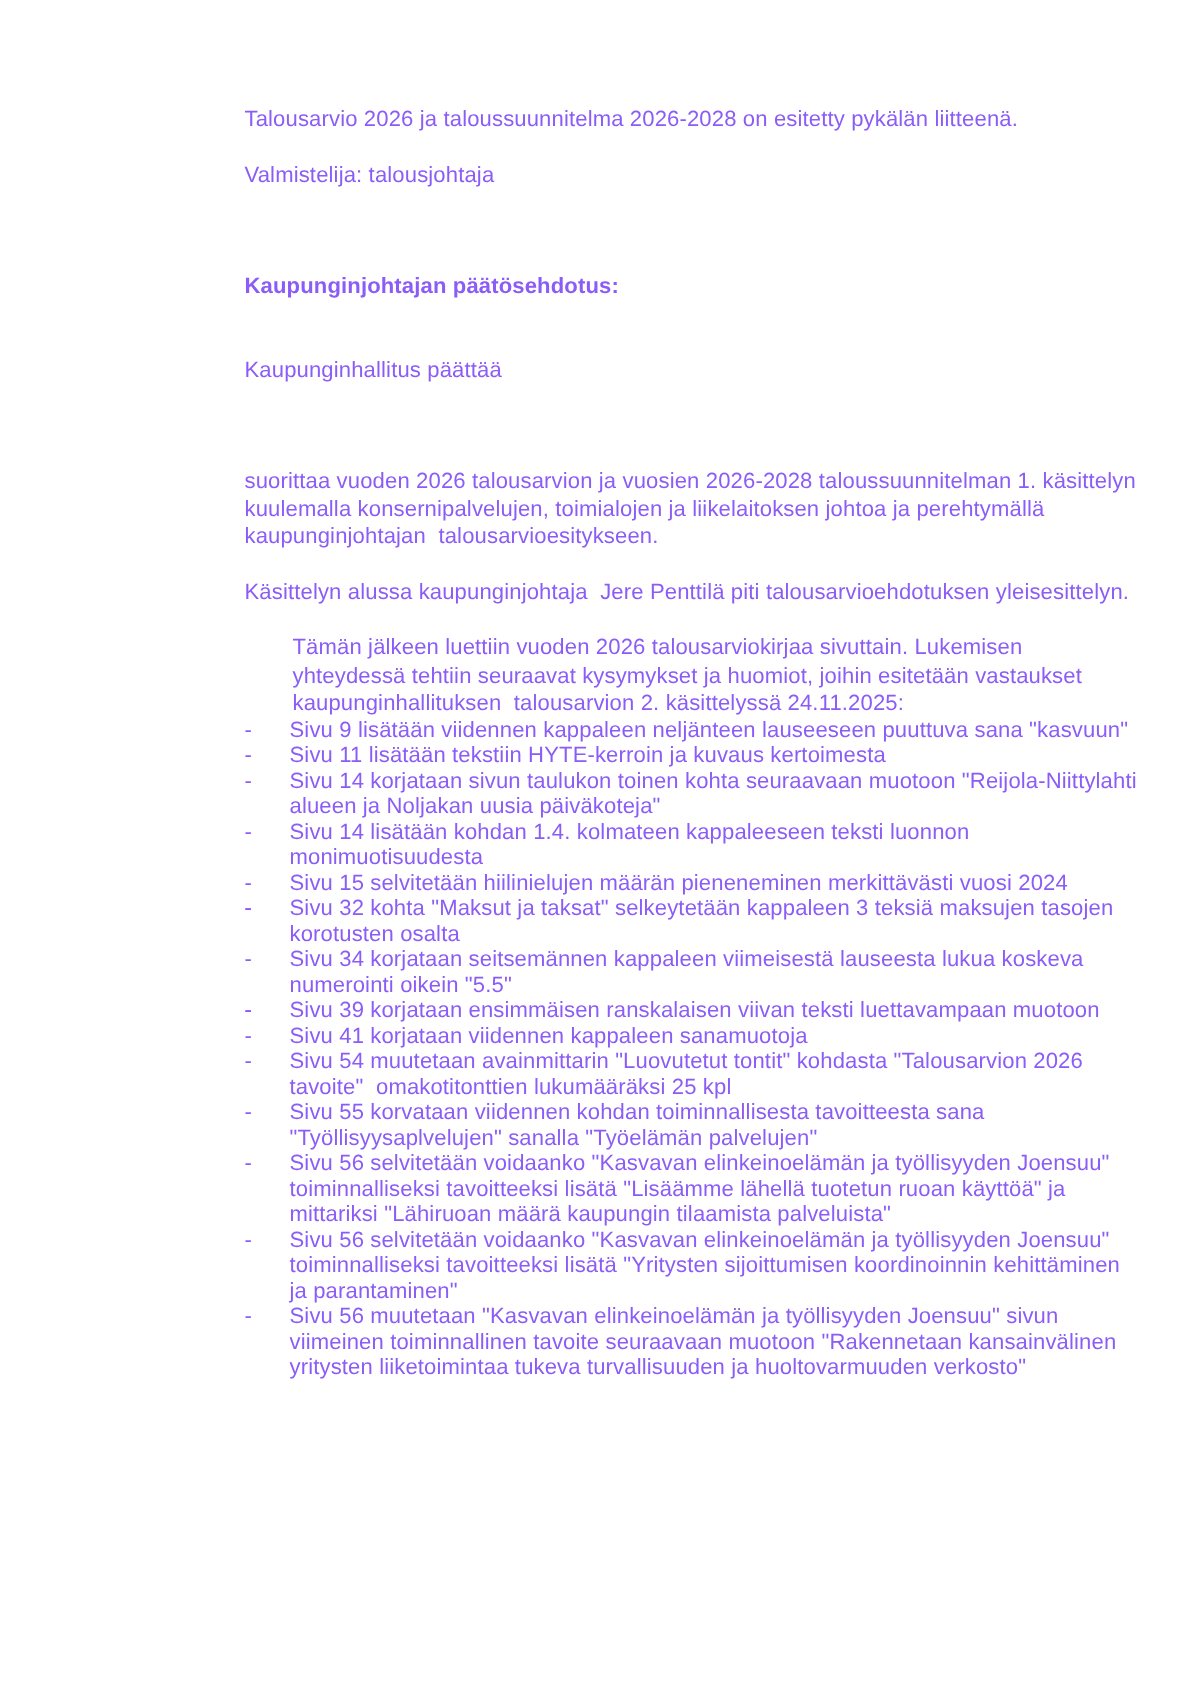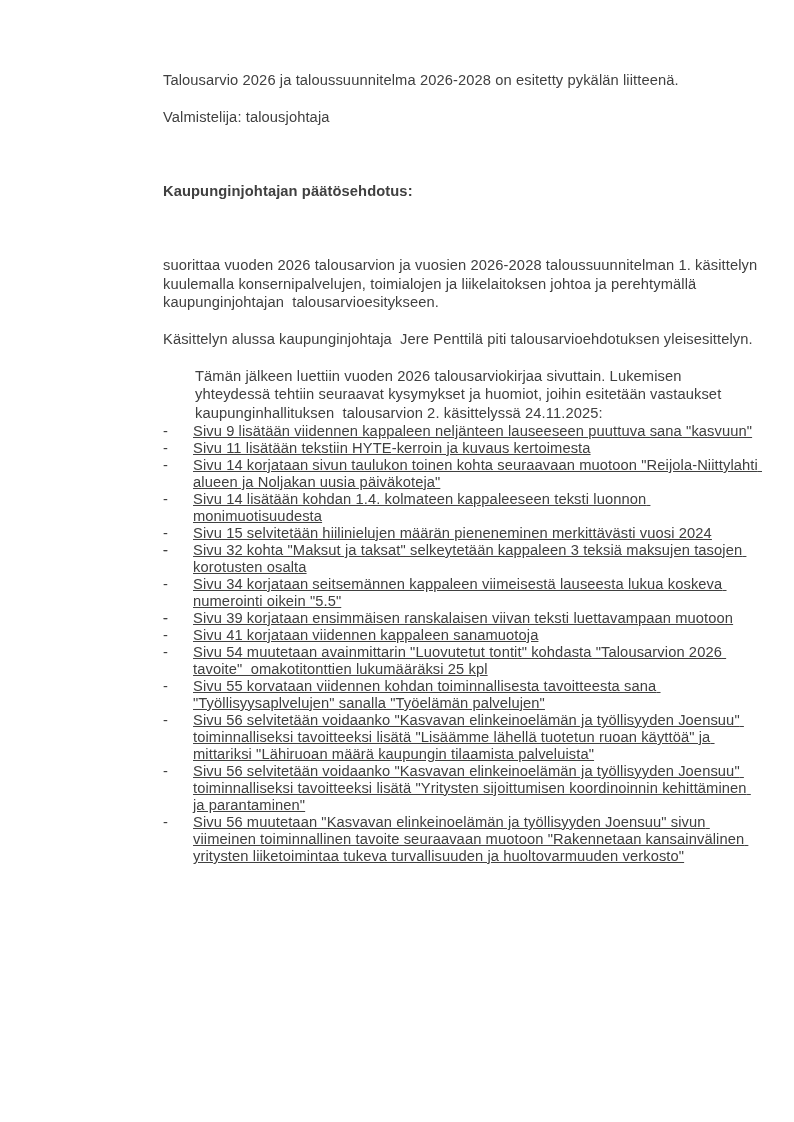--- a/index.html
+++ b/index.html
@@ -7,21 +7,21 @@
     padding: 0;
     background: #ffffff;
   }
   .page {
     position: relative;
     width: 794px;
     height: 1122px;
     background: #ffffff;
     overflow: hidden;
     font-family: "Liberation Sans", "DejaVu Sans", sans-serif;
-    color: #404040;
+    color: #8b5cf6;
   }
   .content {
     position: absolute;
     left: 163px;
     top: 71px;
     width: 595px;
     font-size: 14.7px;
     line-height: 18.7px;
     letter-spacing: 0.1px;
   }
@@ -46,35 +46,35 @@
     position: relative;
     padding-left: 30px;
   }
   ul.remarks .dash {
     position: absolute;
     left: 0;
     top: 0;
   }
   ul.remarks .txt {
     white-space: pre-wrap;
-    text-decoration: underline;
   }
 </style>
 </head>
 <body>
 
 <div class="page">
   <div class="content">
 
     <p class="para">Talousarvio 2026 ja taloussuunnitelma 2026-2028 on esitetty pykälän liitteenä.</p>
 
     <p class="para">Valmistelija: talousjohtaja</p>
 
     <div class="para">
       <div class="bold">Kaupunginjohtajan päätösehdotus:</div>
+      <div>Kaupunginhallitus päättää</div>
     </div>
 
     <p class="para">suorittaa vuoden 2026 talousarvion ja vuosien 2026-2028 taloussuunnitelman 1. käsittelyn kuulemalla konsernipalvelujen, toimialojen ja liikelaitoksen johtoa ja perehtymällä kaupunginjohtajan  talousarvioesitykseen.</p>
 
 
     <p class="para">Käsittelyn alussa kaupunginjohtaja  Jere Penttilä piti talousarvioehdotuksen yleisesittelyn.</p>
 
     <p class="para last">Tämän jälkeen luettiin vuoden 2026 talousarviokirjaa sivuttain. Lukemisen yhteydessä tehtiin seuraavat kysymykset ja huomiot, joihin esitetään vastaukset kaupunginhallituksen  talousarvion 2. käsittelyssä 24.11.2025:</p>
 
     <ul class="remarks">

